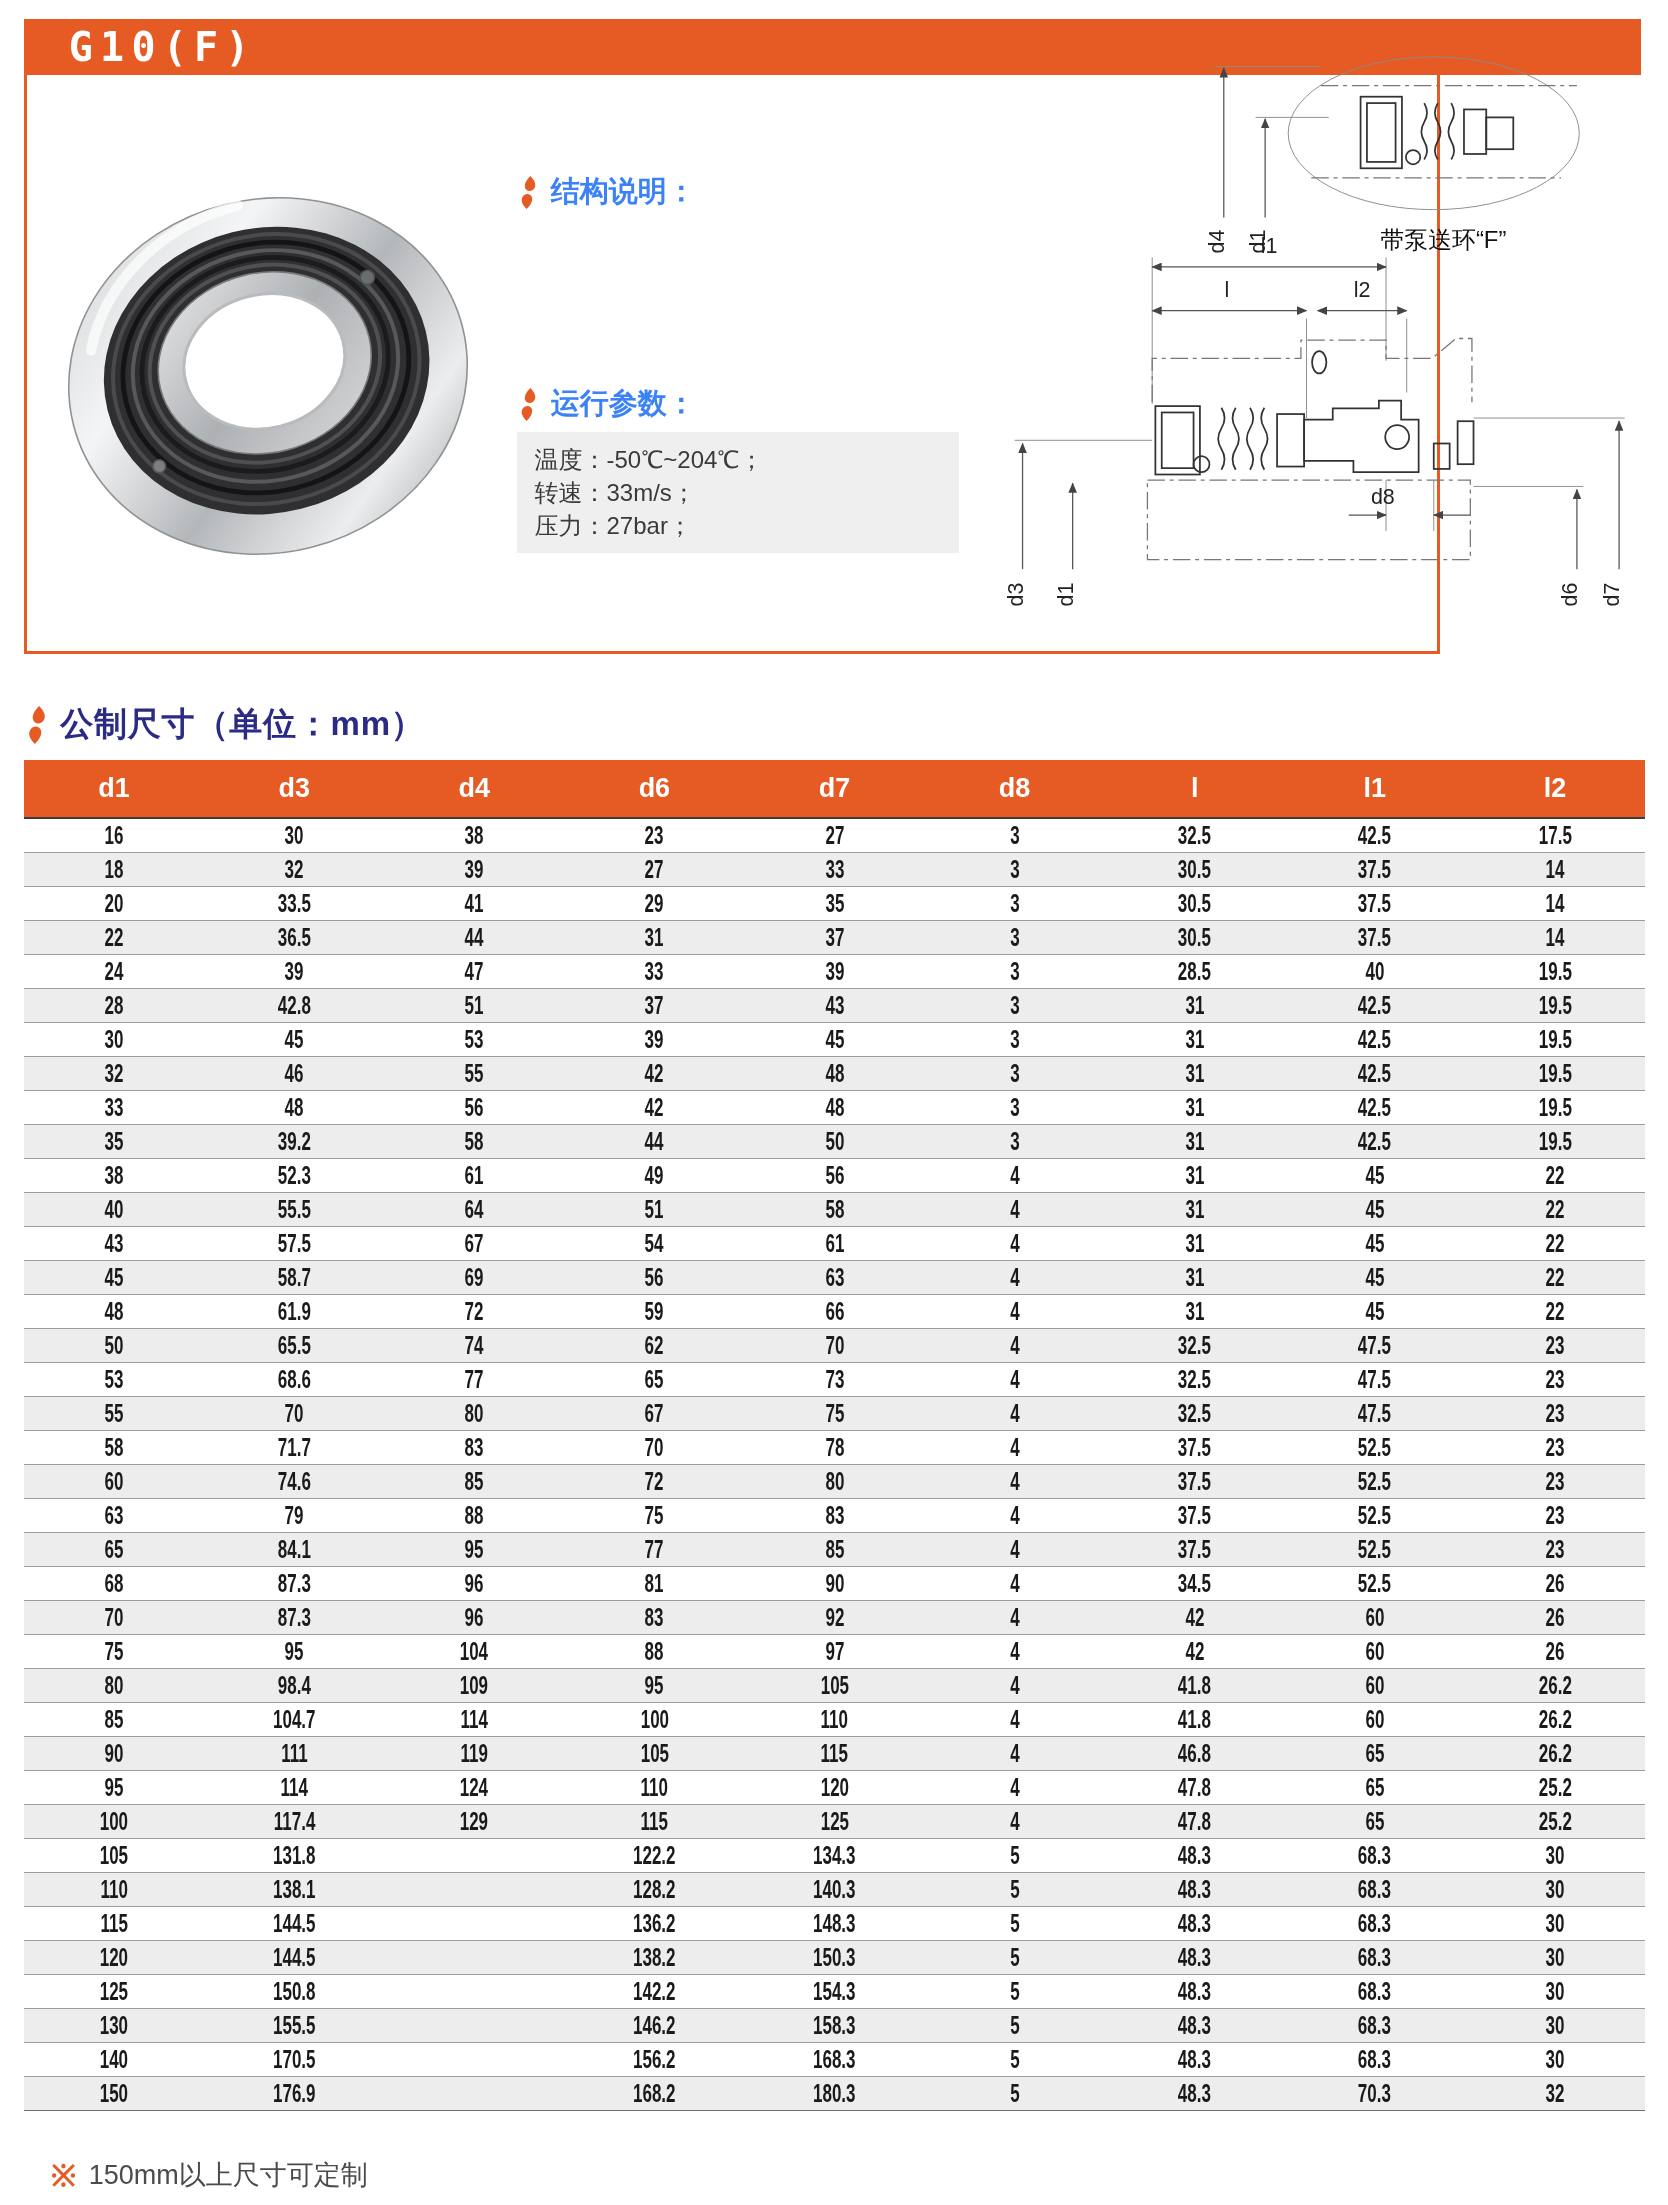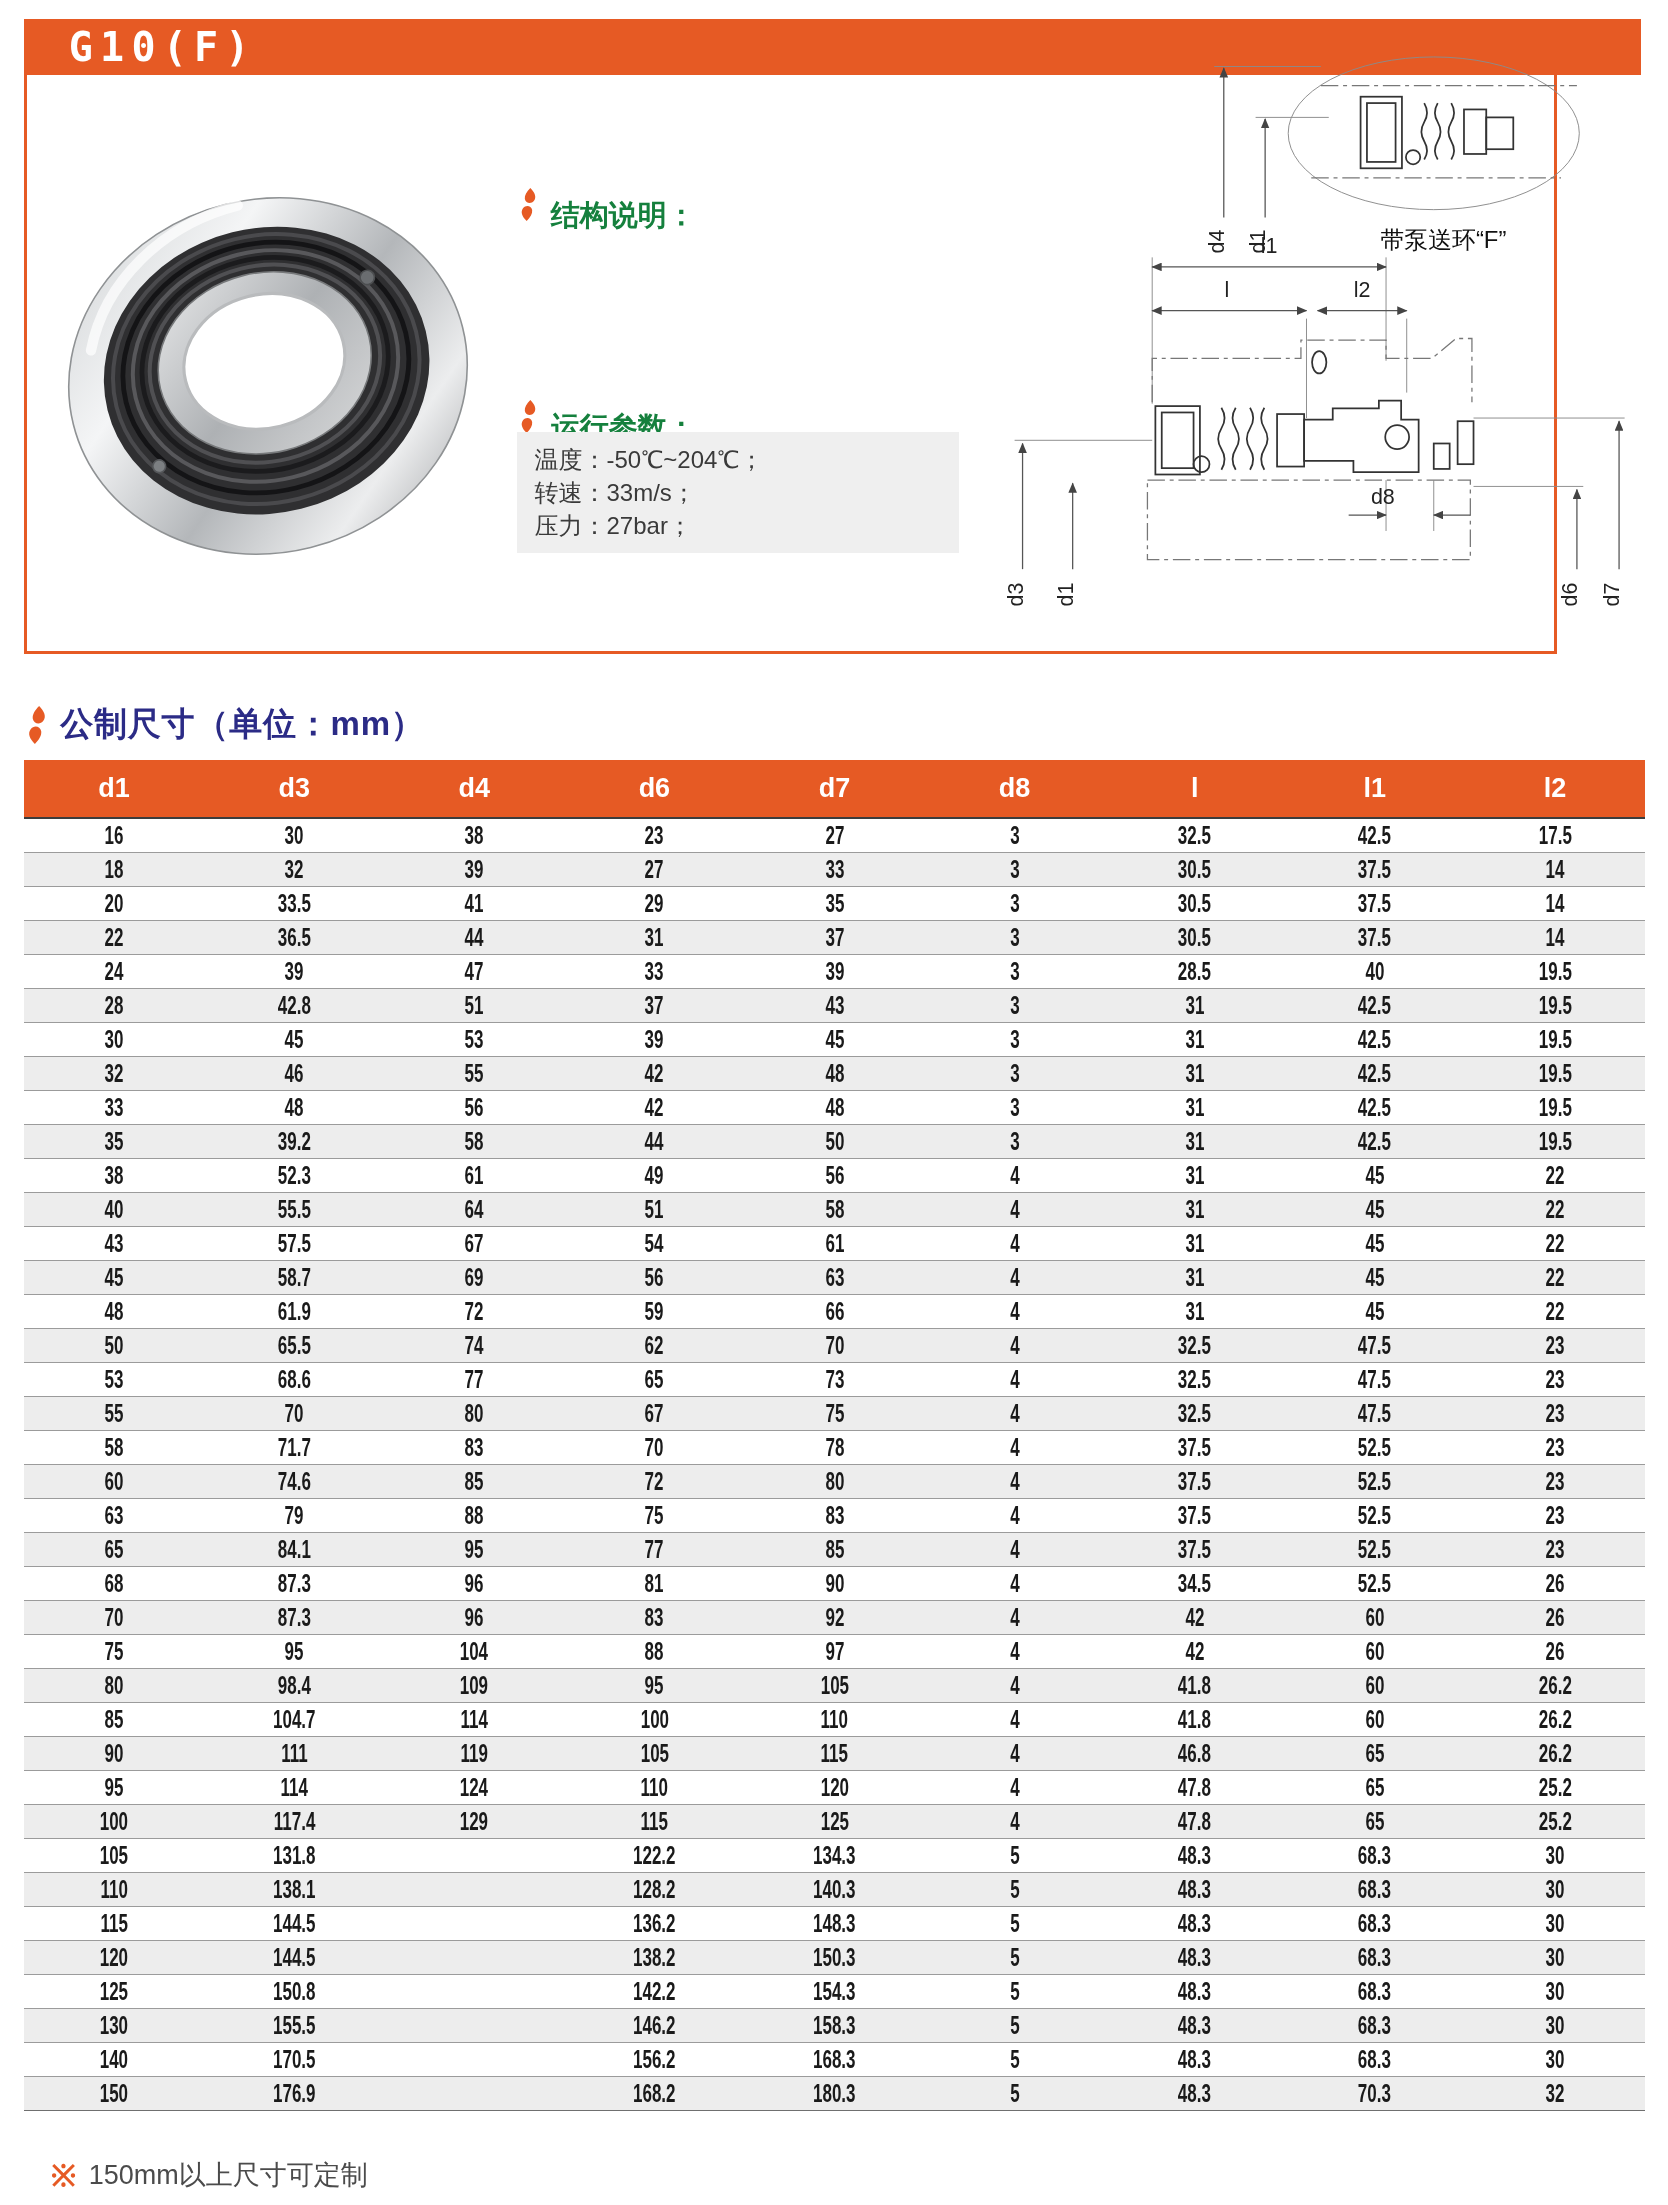--- a/index.html
+++ b/index.html
@@ -1,31 +1,31 @@
 <!DOCTYPE html>
 <html style="font-size:12.7px"><head>
 <meta charset="utf-8">
 <style>
   :root{ --orange:#E65A24; --navy:#2B2B86; --ink:#1a1a1a; }
   html,body{margin:0;padding:0;background:#fff;}
   body{width:1668px;height:2205px;position:relative;font-family:"Liberation Sans",sans-serif;overflow:hidden;}
   .page{position:absolute;inset:0;background:#fff;}
 
   
-  .top-box{position:absolute;left:24px;top:19px;width:1533px;height:635px;border:3.2px solid var(--orange);
+  .top-box{position:absolute;left:24px;top:19px;width:1416px;height:635px;border:3.2px solid var(--orange);
            background:#fff;box-sizing:border-box;}
   .top-bar{position:absolute;left:-3.2px;top:-3.2px;width:1617px;height:56px;background:var(--orange);
            display:flex;align-items:center;box-sizing:border-box;}
   .brand{color:#fff;font-family:"DejaVu Sans Mono","Liberation Mono",monospace;font-weight:bold;
          font-size:40px;letter-spacing:7.2px;padding-left:45px;}
 
   .photo{position:absolute;left:17.5px;top:159px;width:446px;height:390px;}
 
   .sec-head{position:absolute;display:flex;align-items:center;gap:12.7px;}
-  .sec-head .t{font-size:29px;font-weight:bold;color:#15803d;margin-top:24px;}
+  .sec-head .t{font-size:29px;font-weight:bold;color:#3b82f6;}
   .flame{flex:0 0 auto;}
   #sec-structure{left:492px;top:150px;}
   #sec-params{left:492px;top:362px;}
   .gray-blk{position:absolute;left:490px;width:442px;background:#EFEFEF;
             padding:11px 17.5px;box-sizing:border-box;font-size:24px;line-height:33px;color:#3a3a3a;}
   #blk-structure{top:197px;}
   #blk-params{top:410px;}
 
   .diagram{position:absolute;left:947px;top:44px;width:684px;height:589px;}
   .diagram text{font-family:"Liberation Sans",sans-serif;font-size:27px;fill:#222;}

